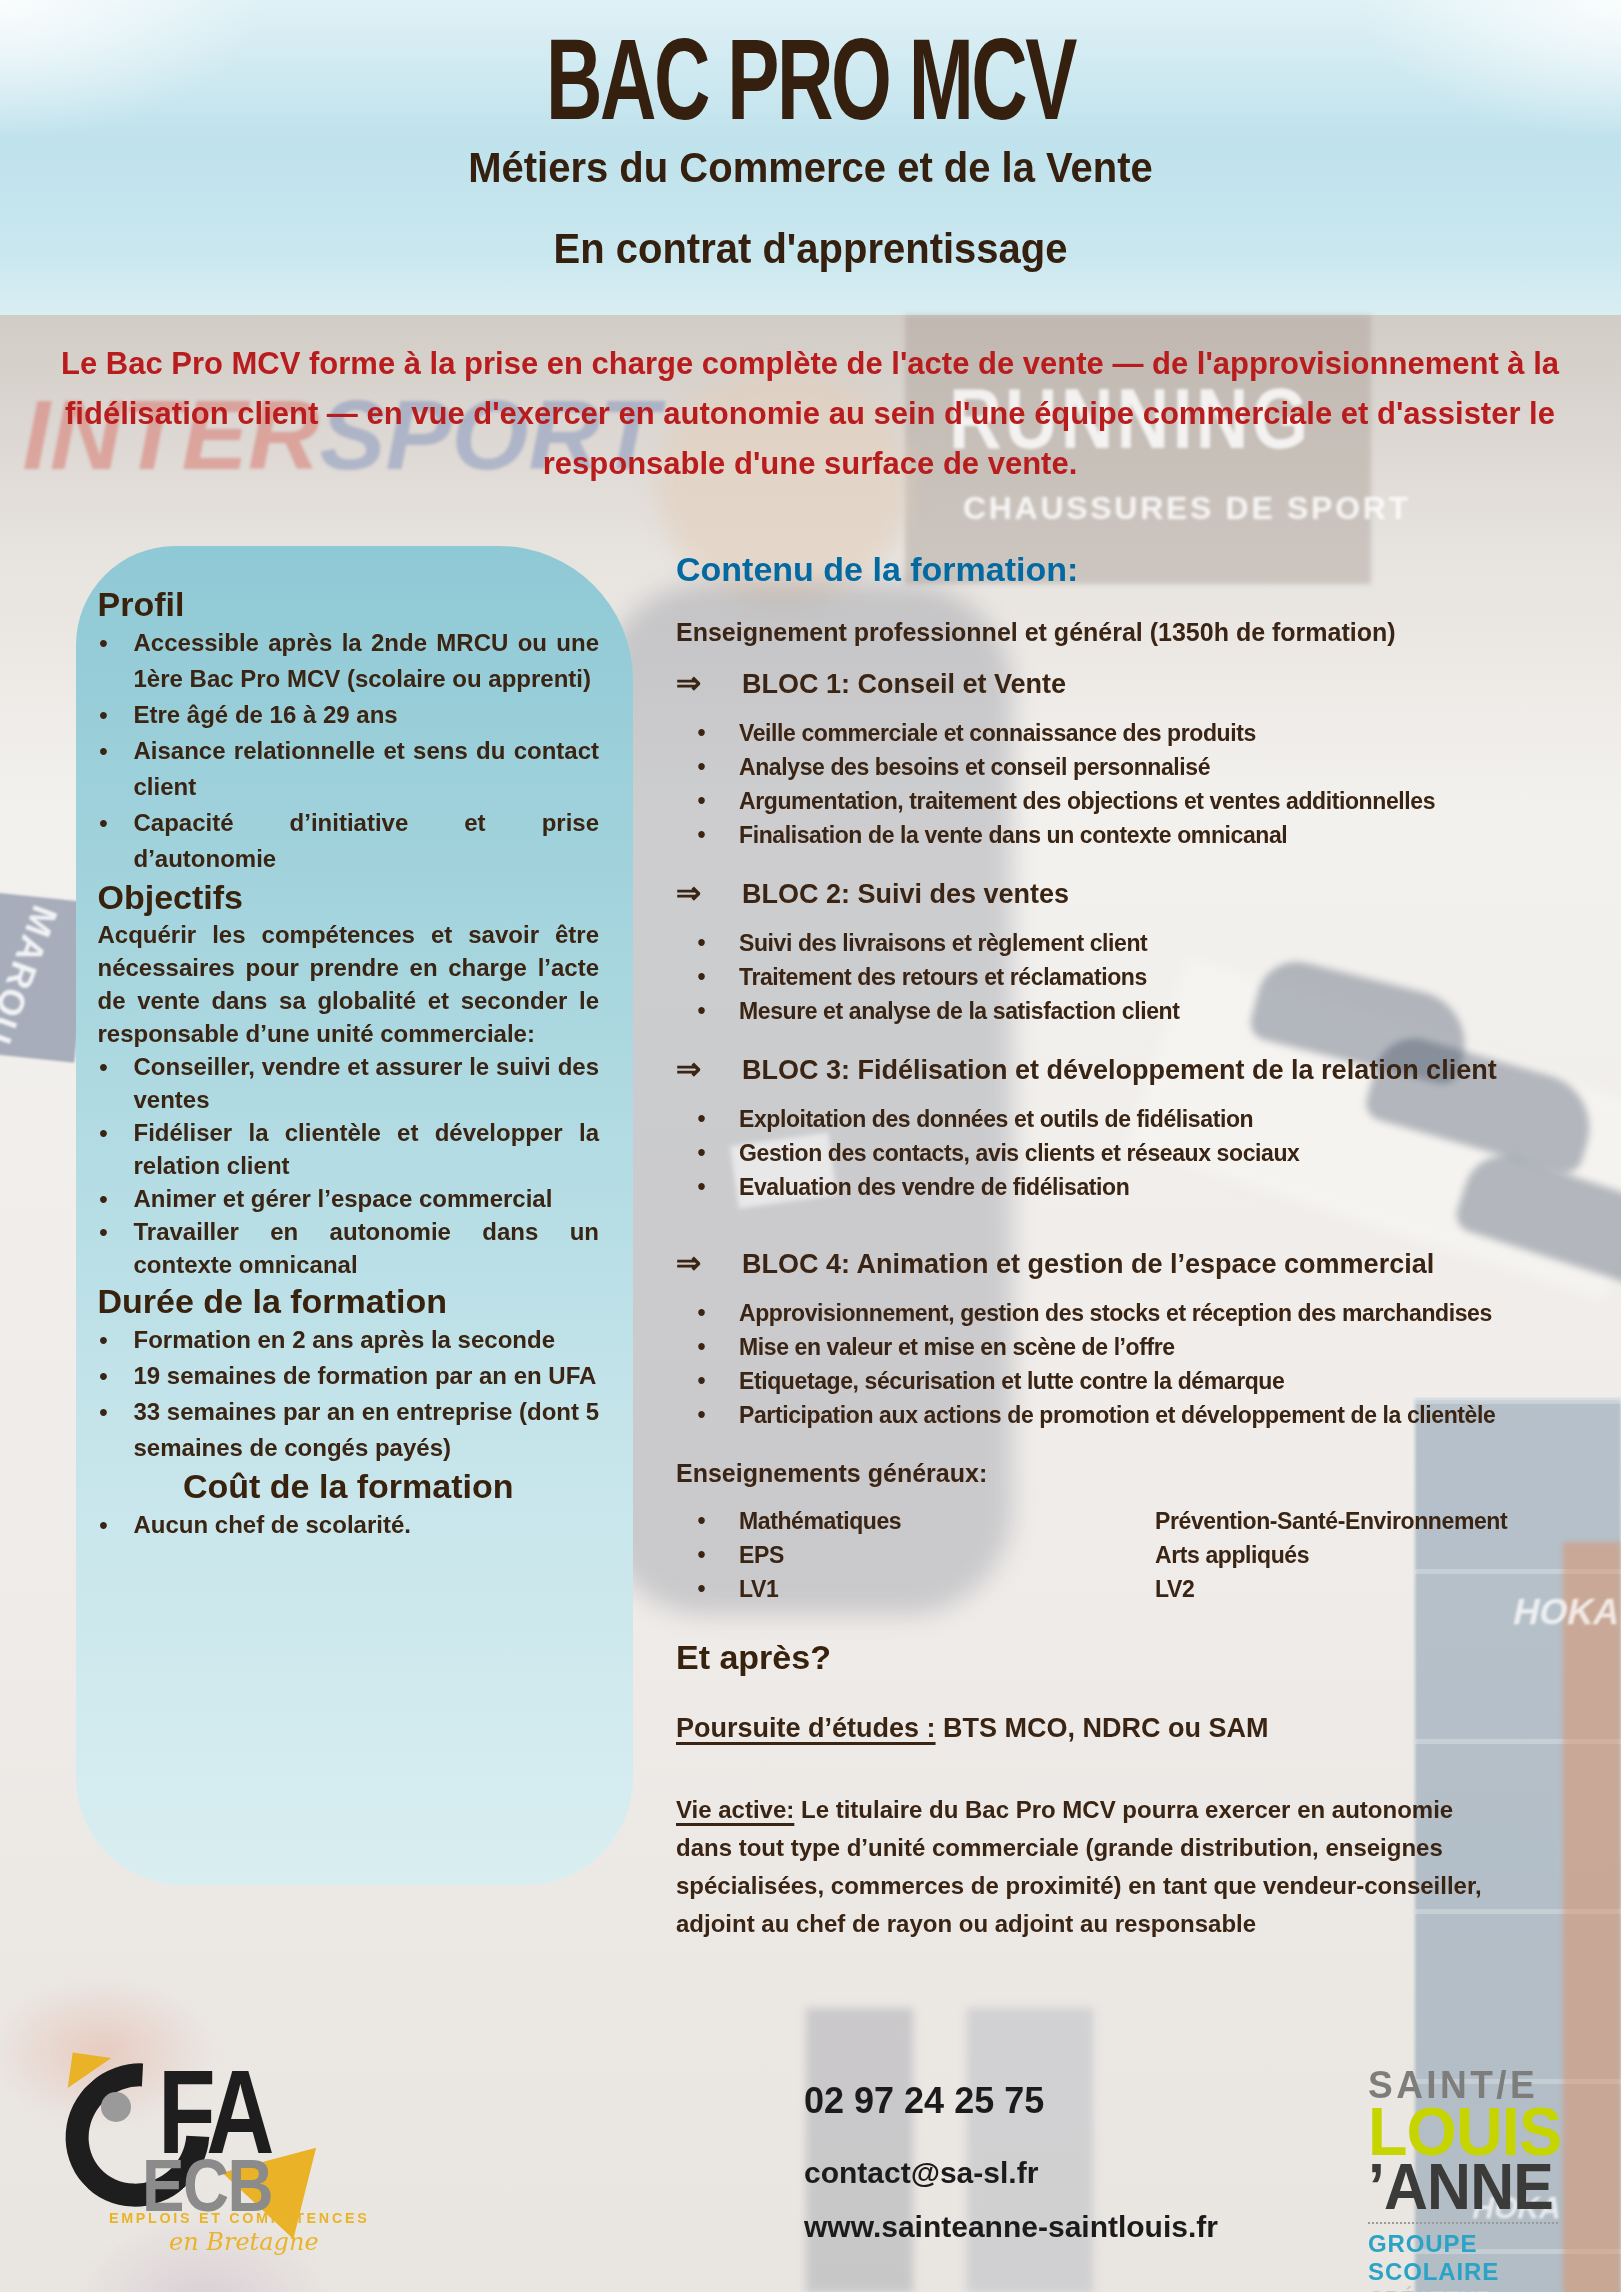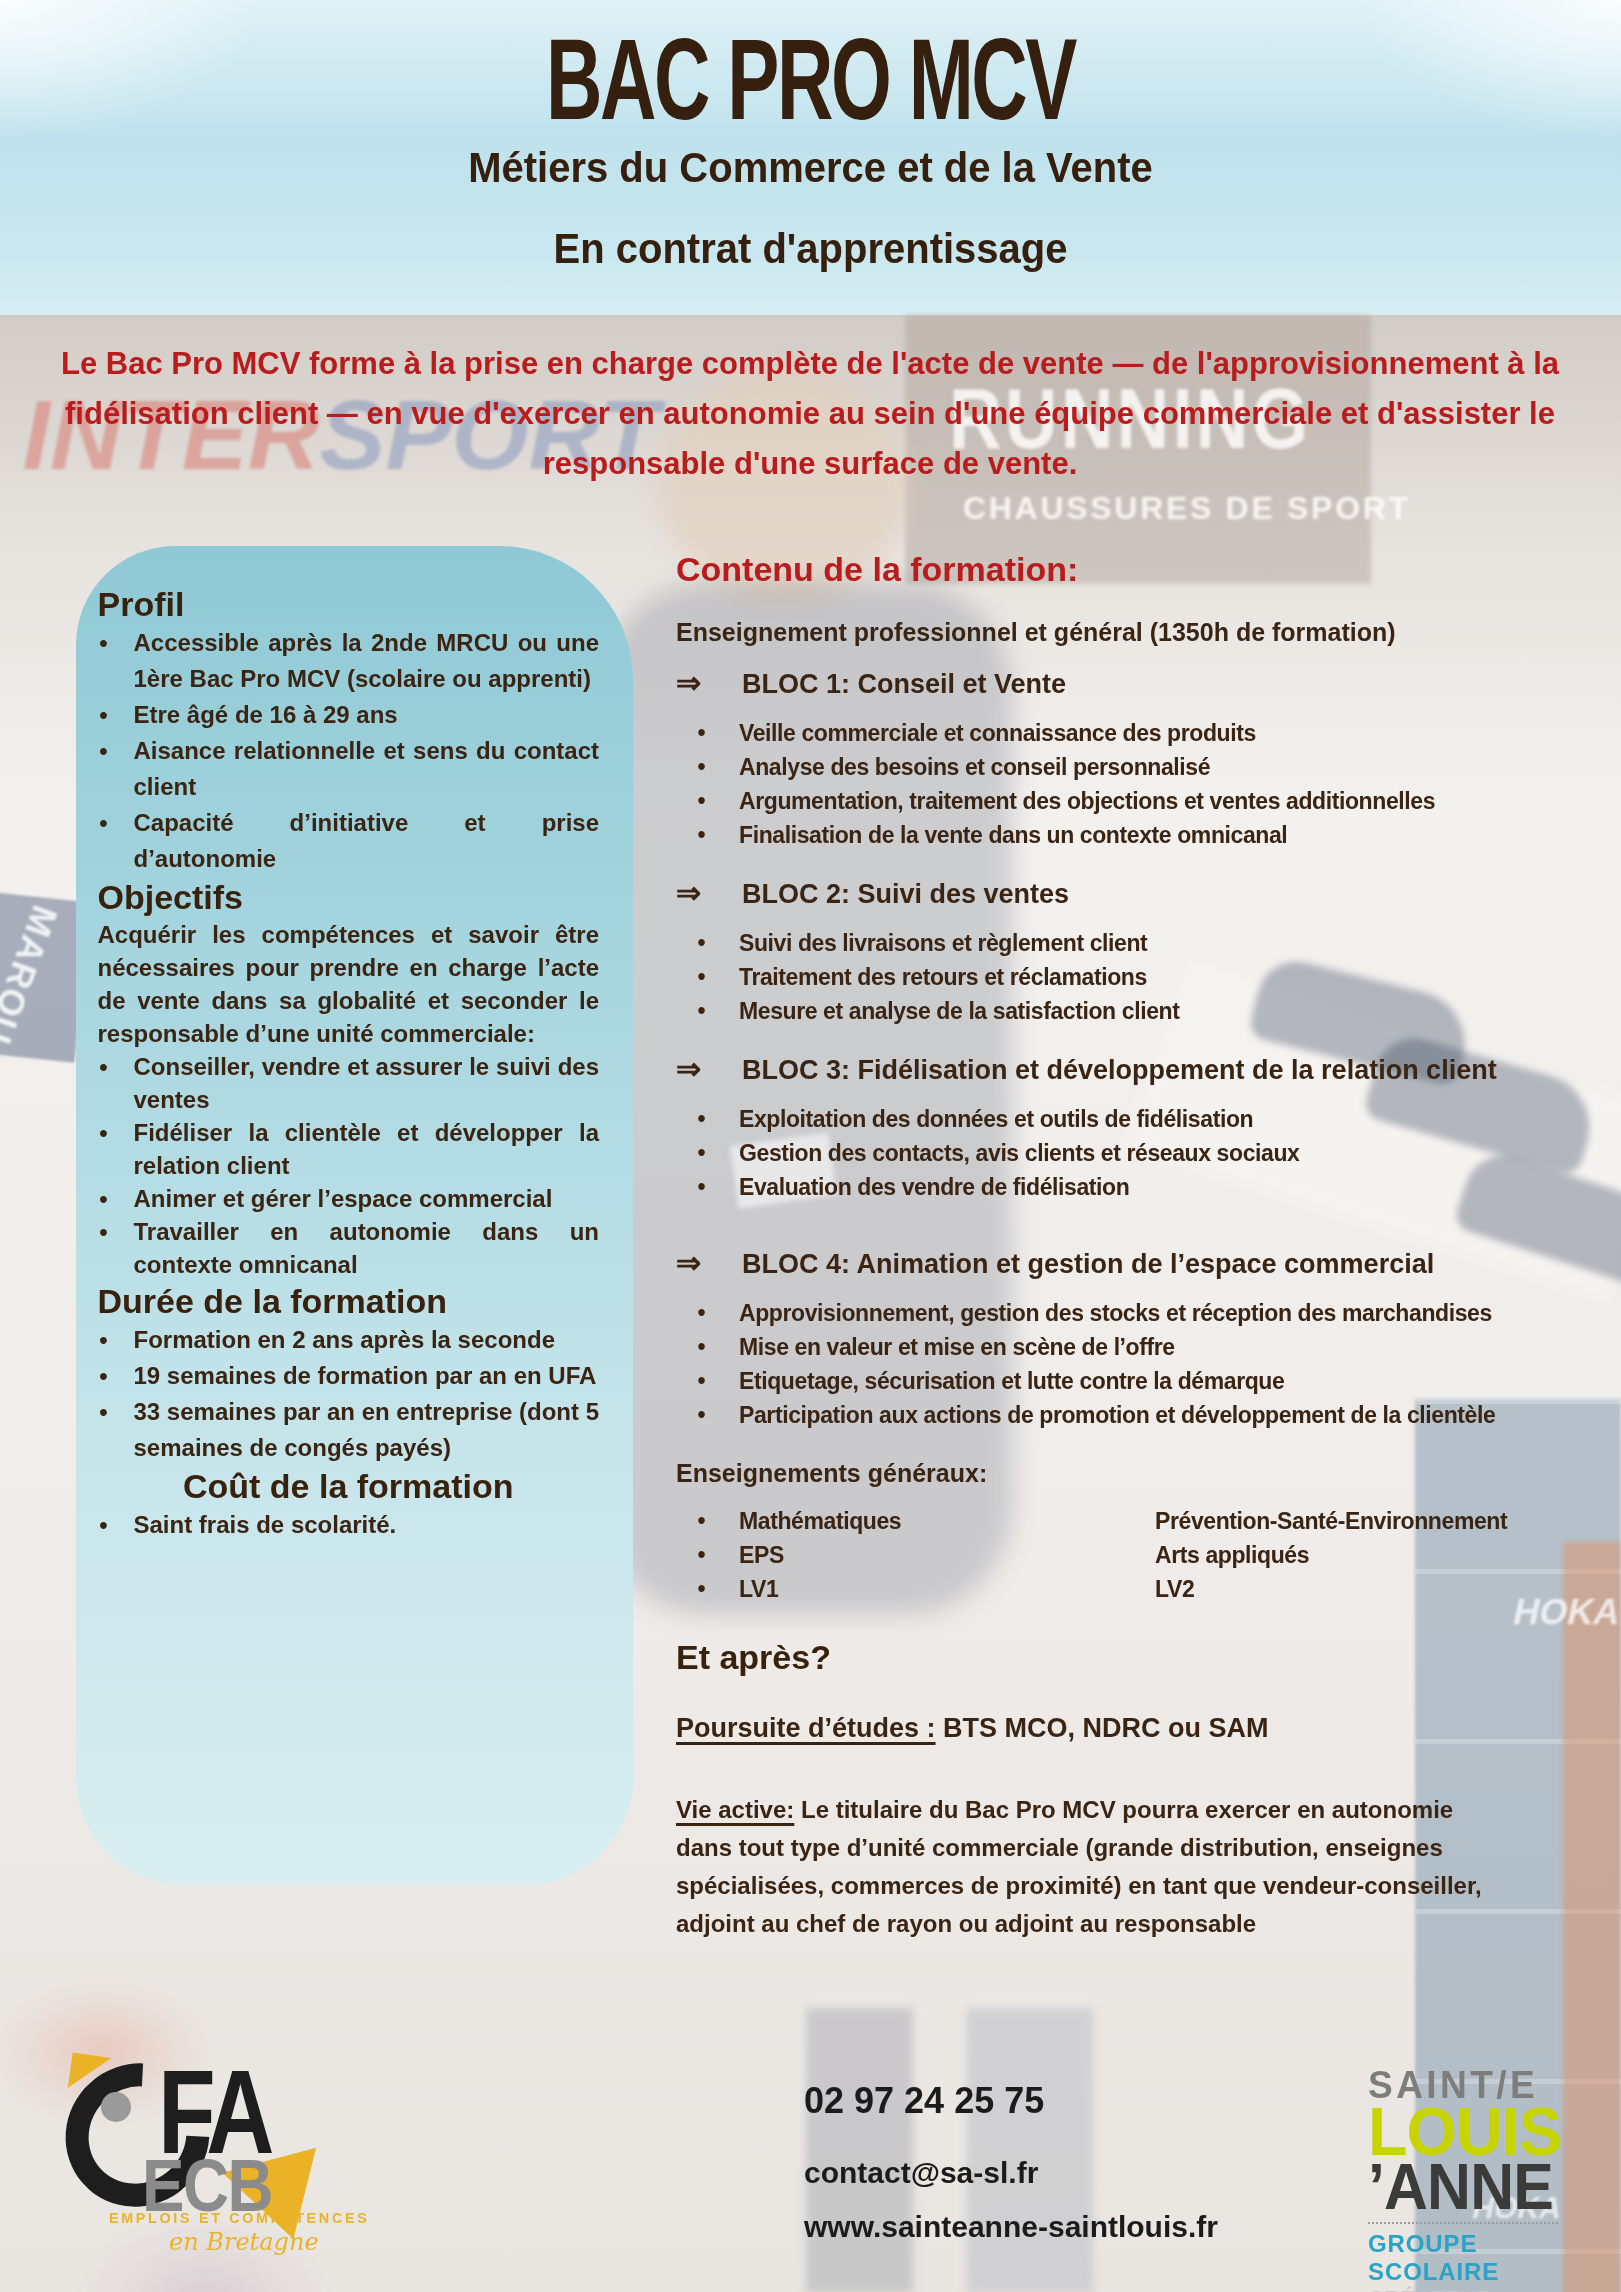--- a/index.html
+++ b/index.html
@@ -70,21 +70,21 @@
   .m-objpara{margin-top:23px;}
   .m-objlist{margin-top:14.3px;}
   .panel .tight li{line-height:33px;}
   .m-duree{margin-top:21.5px;}
   .m-dureelist{margin-top:23px;}
   .m-cout{margin-top:36px;text-align:center;}
   .m-coutlist{margin-top:30px;}
 
   
   .rcol{position:absolute;left:676px;top:537px;width:931px;color:#3a2413;}
-  .rcol h2{margin:0;padding-top:10.7px;font-size:34px;font-weight:bold;line-height:43px;color:#b91c1c;}
+  .rcol h2{margin:0;padding-top:10.7px;font-size:34px;font-weight:bold;line-height:43px;color:#0369a1;}
   .rcol .rsub{margin-top:27px;font-size:25px;font-weight:bold;white-space:nowrap;}
   .bloc-h{margin-top:23px;font-size:27px;font-weight:bold;white-space:nowrap;}
   .bloc-h .arrow{display:inline-block;width:66px;font-size:30px;}
   .bloc-h.first{margin-top:18px;}
   .bloc-h.gap{margin-top:41px;}
   .rcol ul{list-style:none;margin:16px 0 0 0;padding:0;}
   .rcol li{position:relative;padding-left:63px;font-size:23px;font-weight:bold;line-height:34px;letter-spacing:-0.4px;white-space:nowrap;}
   .rcol li::before{content:"•";position:absolute;left:21.5px;top:0;}
   .ens-h{margin-top:27px;font-size:25px;font-weight:bold;}
   .ens-left{display:inline-block;min-width:416px;}
@@ -177,21 +177,21 @@
       <li>Travailler en autonomie dans un contexte omnicanal</li>
     </ul>
     <h3 class="m-duree">Durée de la formation</h3>
     <ul class="m-dureelist">
       <li>Formation en 2 ans après la seconde</li>
       <li>19 semaines de formation par an en UFA</li>
       <li>33 semaines par an en entreprise (dont 5 semaines de congés payés)</li>
     </ul>
     <h3 class="m-cout">Coût de la formation</h3>
     <ul class="m-coutlist">
-      <li>Saint frais de scolarité.</li>
+      <li>Aucun chef de scolarité.</li>
     </ul>
   </div>
 
   <div class="rcol">
     <h2>Contenu de la formation:</h2>
     <div class="rsub">Enseignement professionnel et général (1350h de formation)</div>
 
     <div class="bloc-h first"><span class="arrow">⇒</span><span>BLOC 1: Conseil et Vente</span></div>
     <ul>
       <li>Veille commerciale et connaissance des produits</li>

